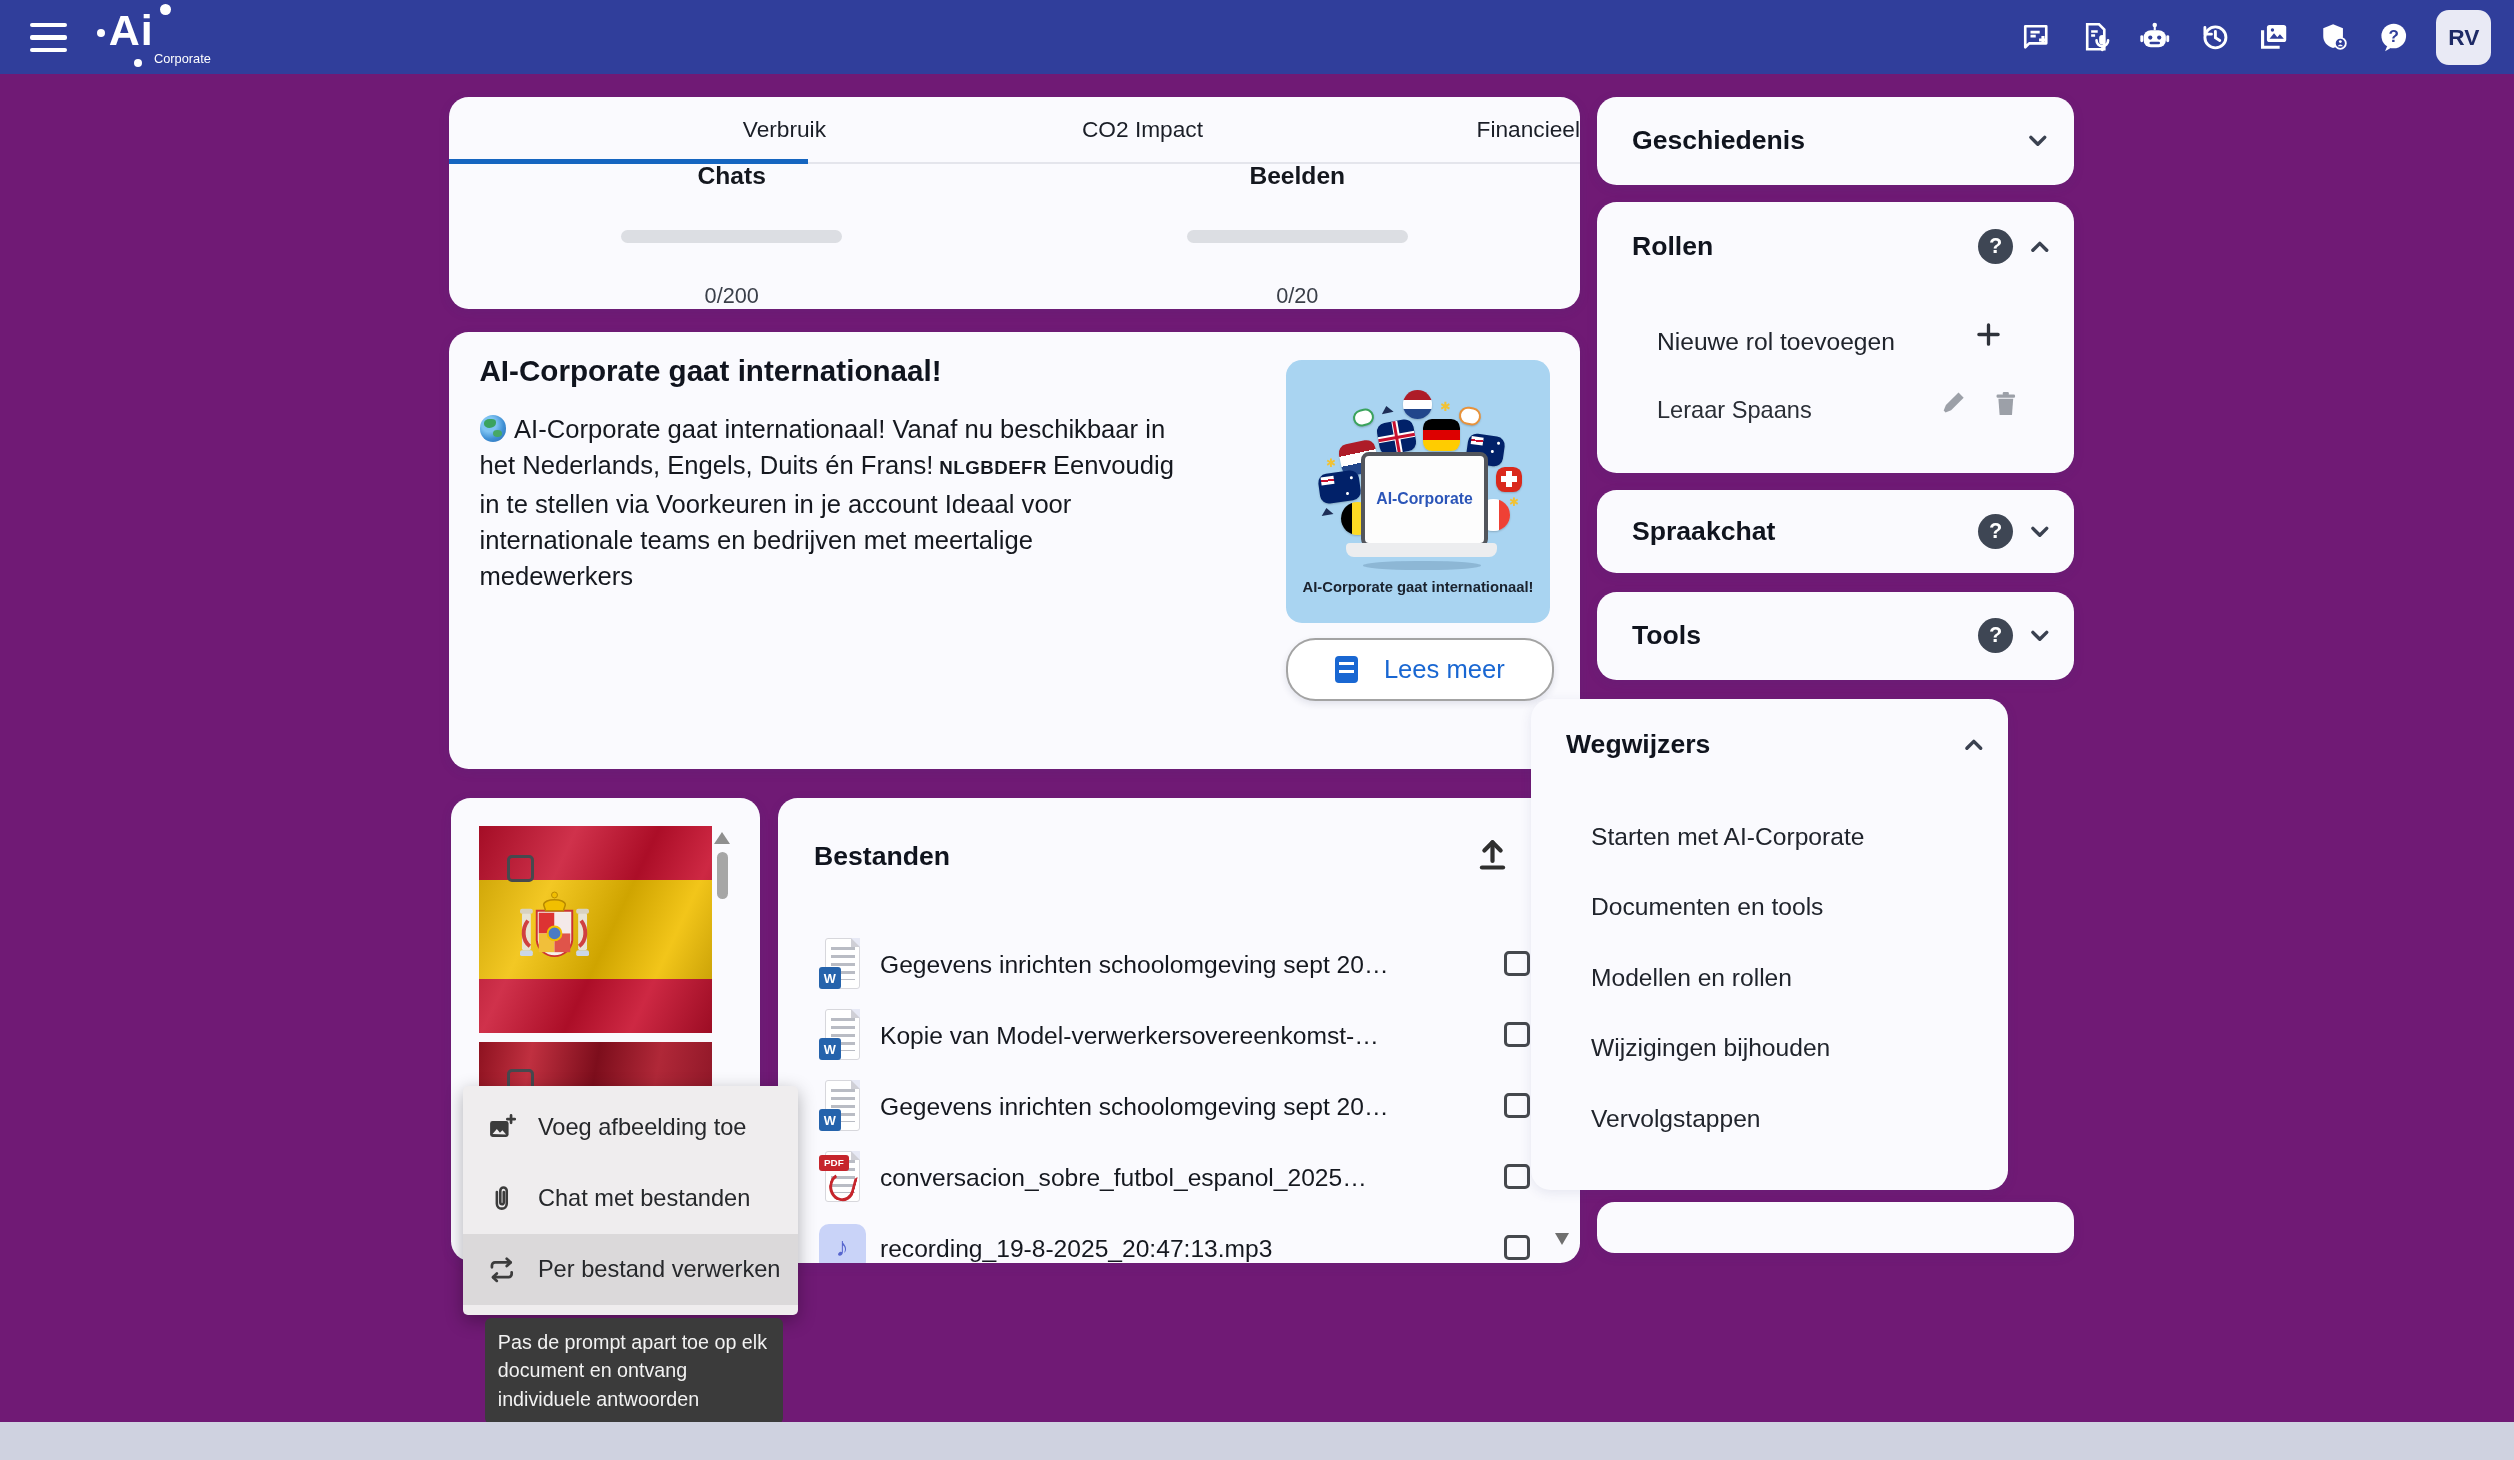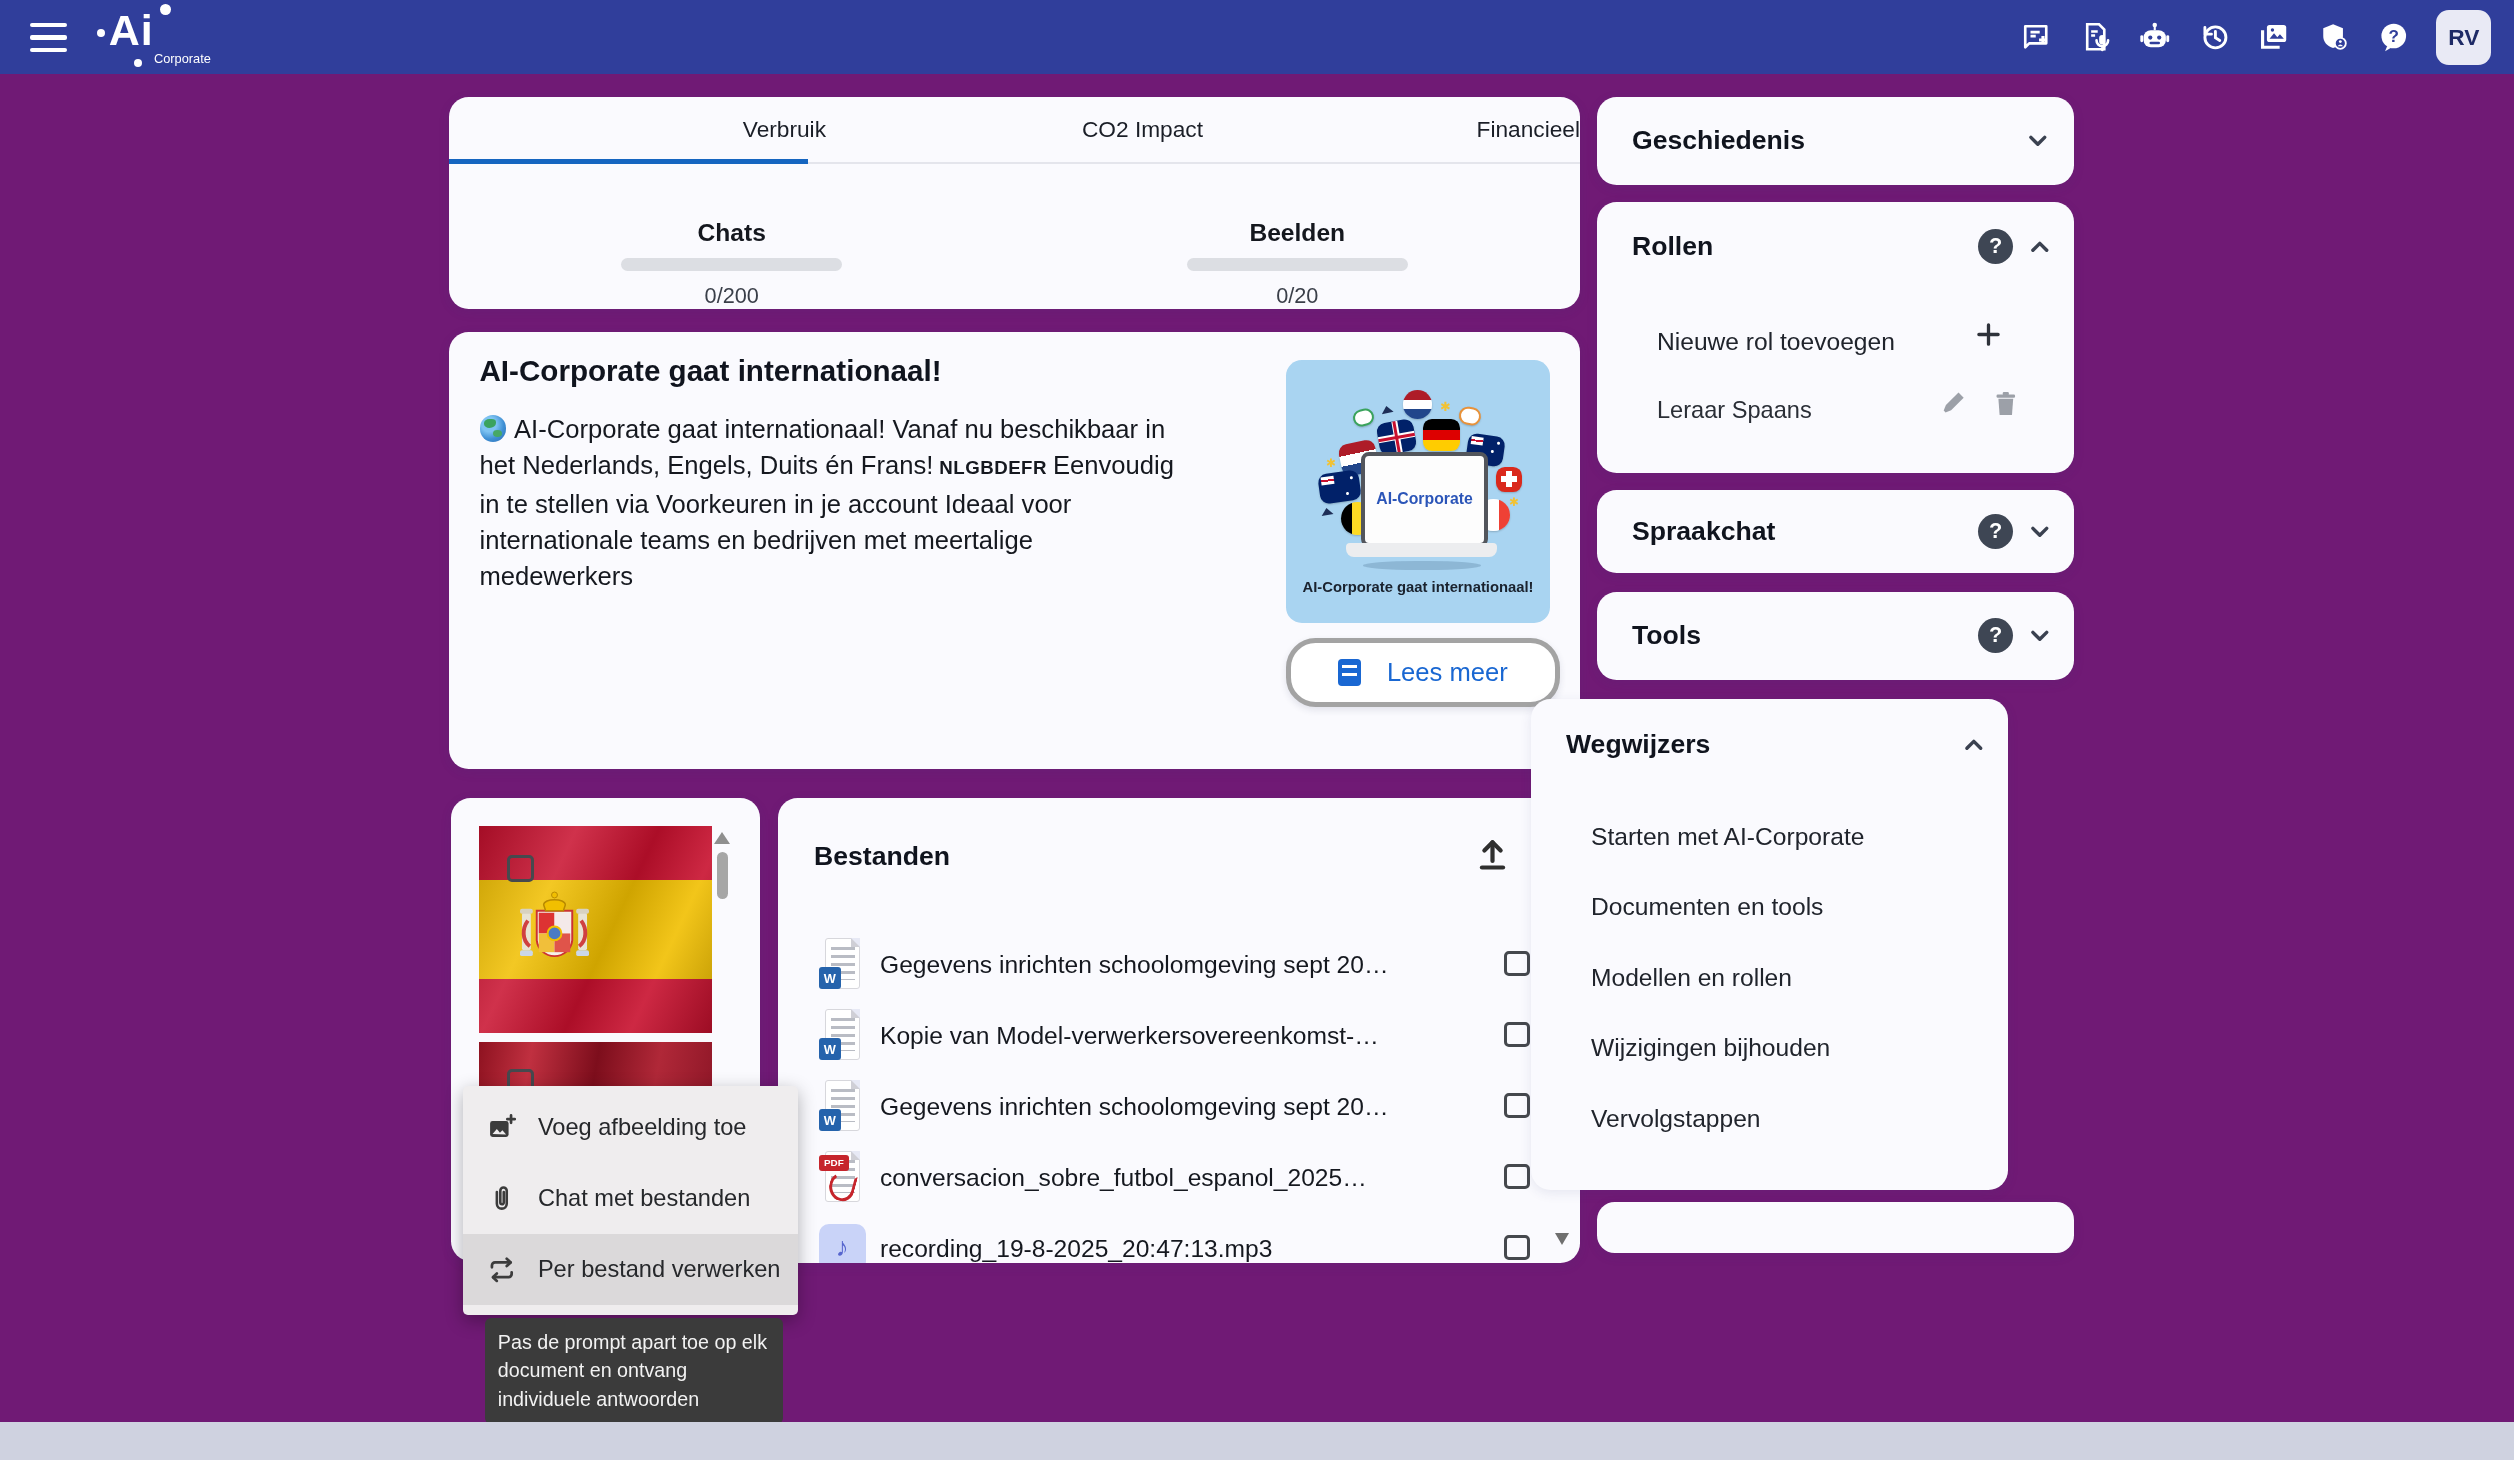--- a/index.html
+++ b/index.html
@@ -23,21 +23,21 @@
   .tb-ico svg{width:31.5px;height:31.5px;}
   .avatar{width:55px;height:55px;border-radius:12.8px;background:#E9EAF5;color:#1E2A66;
           font-weight:bold;font-size:22.7px;display:flex;align-items:center;justify-content:center;cursor:pointer;}
   
   .tab-row{position:absolute;left:0;top:0;width:100%;height:65px;display:flex;
            border-bottom:2px solid #E4E5EC;}
   .tab{flex:1;display:flex;align-items:center;justify-content:flex-end;font-size:22.7px;
        color:#1A1E27;position:relative;cursor:pointer;}
   .tab.active::after{content:"";position:absolute;left:0;right:17.7px;bottom:-2px;height:4.9px;background:#1565C0;}
   .meters{position:absolute;left:0;top:65px;width:100%;height:147px;display:flex;}
-  .meter{flex:1;display:flex;flex-direction:column;align-items:center;justify-content:flex-end;}
+  .meter{flex:1;display:flex;flex-direction:column;align-items:center;justify-content:space-between;}
   .meter-label{font-size:24.6px;font-weight:bold;color:#14171E;}
   .meter-track{width:221px;height:12.8px;border-radius:6.9px;background:#DCDEE3;margin:11.8px 0 11.8px;}
   .meter-value{font-size:21.7px;color:#3A3F49;}
   
   .news-title{position:absolute;left:30.5px;top:21.7px;font-size:29.6px;font-weight:bold;color:#10141E;}
   .news-body{position:absolute;left:30.5px;top:79px;width:701px;font-size:25.6px;line-height:36px;color:#15181F;}
   .globe{display:inline-block;width:26.6px;height:26.6px;border-radius:50%;vertical-align:-3.9px;margin-right:7.9px;
          background:radial-gradient(circle at 35% 35%,#7ec3f2 0 30%,#3f8fd4 60%,#2b6cb4);position:relative;}
   .globe::after{content:"";position:absolute;left:4.9px;top:3.9px;width:11.8px;height:8.9px;border-radius:50% 40% 60% 50%;background:#3ba35f;}
   .globe::before{content:"";position:absolute;right:3.9px;bottom:4.9px;width:8.9px;height:6.9px;border-radius:50%;background:#47a866;}
@@ -45,21 +45,21 @@
   .illus{position:absolute;left:837px;top:27.6px;width:264px;height:263px;border-radius:15.8px;background:#A9D4F1;overflow:hidden;}
   .illus .flagtile{position:absolute;border-radius:8.9px;box-shadow:0 1px 2px rgba(0,0,0,.2);}
   .illus .flagcircle{position:absolute;border-radius:50%;box-shadow:0 1px 2px rgba(0,0,0,.2);}
   .laptop-screen{position:absolute;left:75px;top:92px;width:119px;height:87px;background:#FDFDFD;
                  border:4.9px solid #53565C;border-radius:7.9px;display:flex;align-items:center;justify-content:center;}
   .laptop-screen span{font-size:15.8px;font-weight:bold;color:#2B55B8;}
   .laptop-base{position:absolute;left:60px;top:183px;width:151px;height:14.8px;background:#ECEDEF;border-radius:3.9px 3.9px 7.9px 7.9px;}
   .laptop-shadow{position:absolute;left:77px;top:201px;width:118px;height:9.9px;border-radius:50%;background:rgba(90,130,160,.35);}
   .illus-caption{position:absolute;left:0;top:219px;width:100%;text-align:center;font-size:14.8px;font-weight:bold;color:#1A222E;}
   .readmore{position:absolute;left:837px;top:306px;width:264px;height:59px;border-radius:29.6px;background:#fff;
-            border:5px solid #a3a3a3;box-shadow:0 3px 7.9px rgba(40,50,90,.12);display:flex;align-items:center;
+            border:2px solid #a3a3a3;box-shadow:0 3px 7.9px rgba(40,50,90,.12);display:flex;align-items:center;
             justify-content:center;gap:26px;cursor:pointer;}
   .readmore-ico{width:22.7px;height:27.6px;border-radius:3.9px;background:#1967D2;position:relative;}
   .readmore-ico::after{content:"";position:absolute;left:3.9px;right:3.9px;top:5.9px;height:15.8px;
         background:repeating-linear-gradient(#fff 0 3px,transparent 3px 7.9px);}
   .readmore span{font-size:25.6px;color:#1967D2;}
   
   .flag-es{position:absolute;left:27.6px;top:27.6px;width:233px;height:207px;
      background:linear-gradient(115deg,rgba(0,0,0,.18),rgba(255,255,255,.14) 30%,rgba(0,0,0,.14) 55%,rgba(255,255,255,.10) 75%,rgba(0,0,0,.22)),
                 linear-gradient(#C8102E 0 26%,#F1BF00 26% 74%,#C8102E 74% 100%);}
   .flag-red{position:absolute;left:27.6px;top:244px;width:233px;height:209px;

